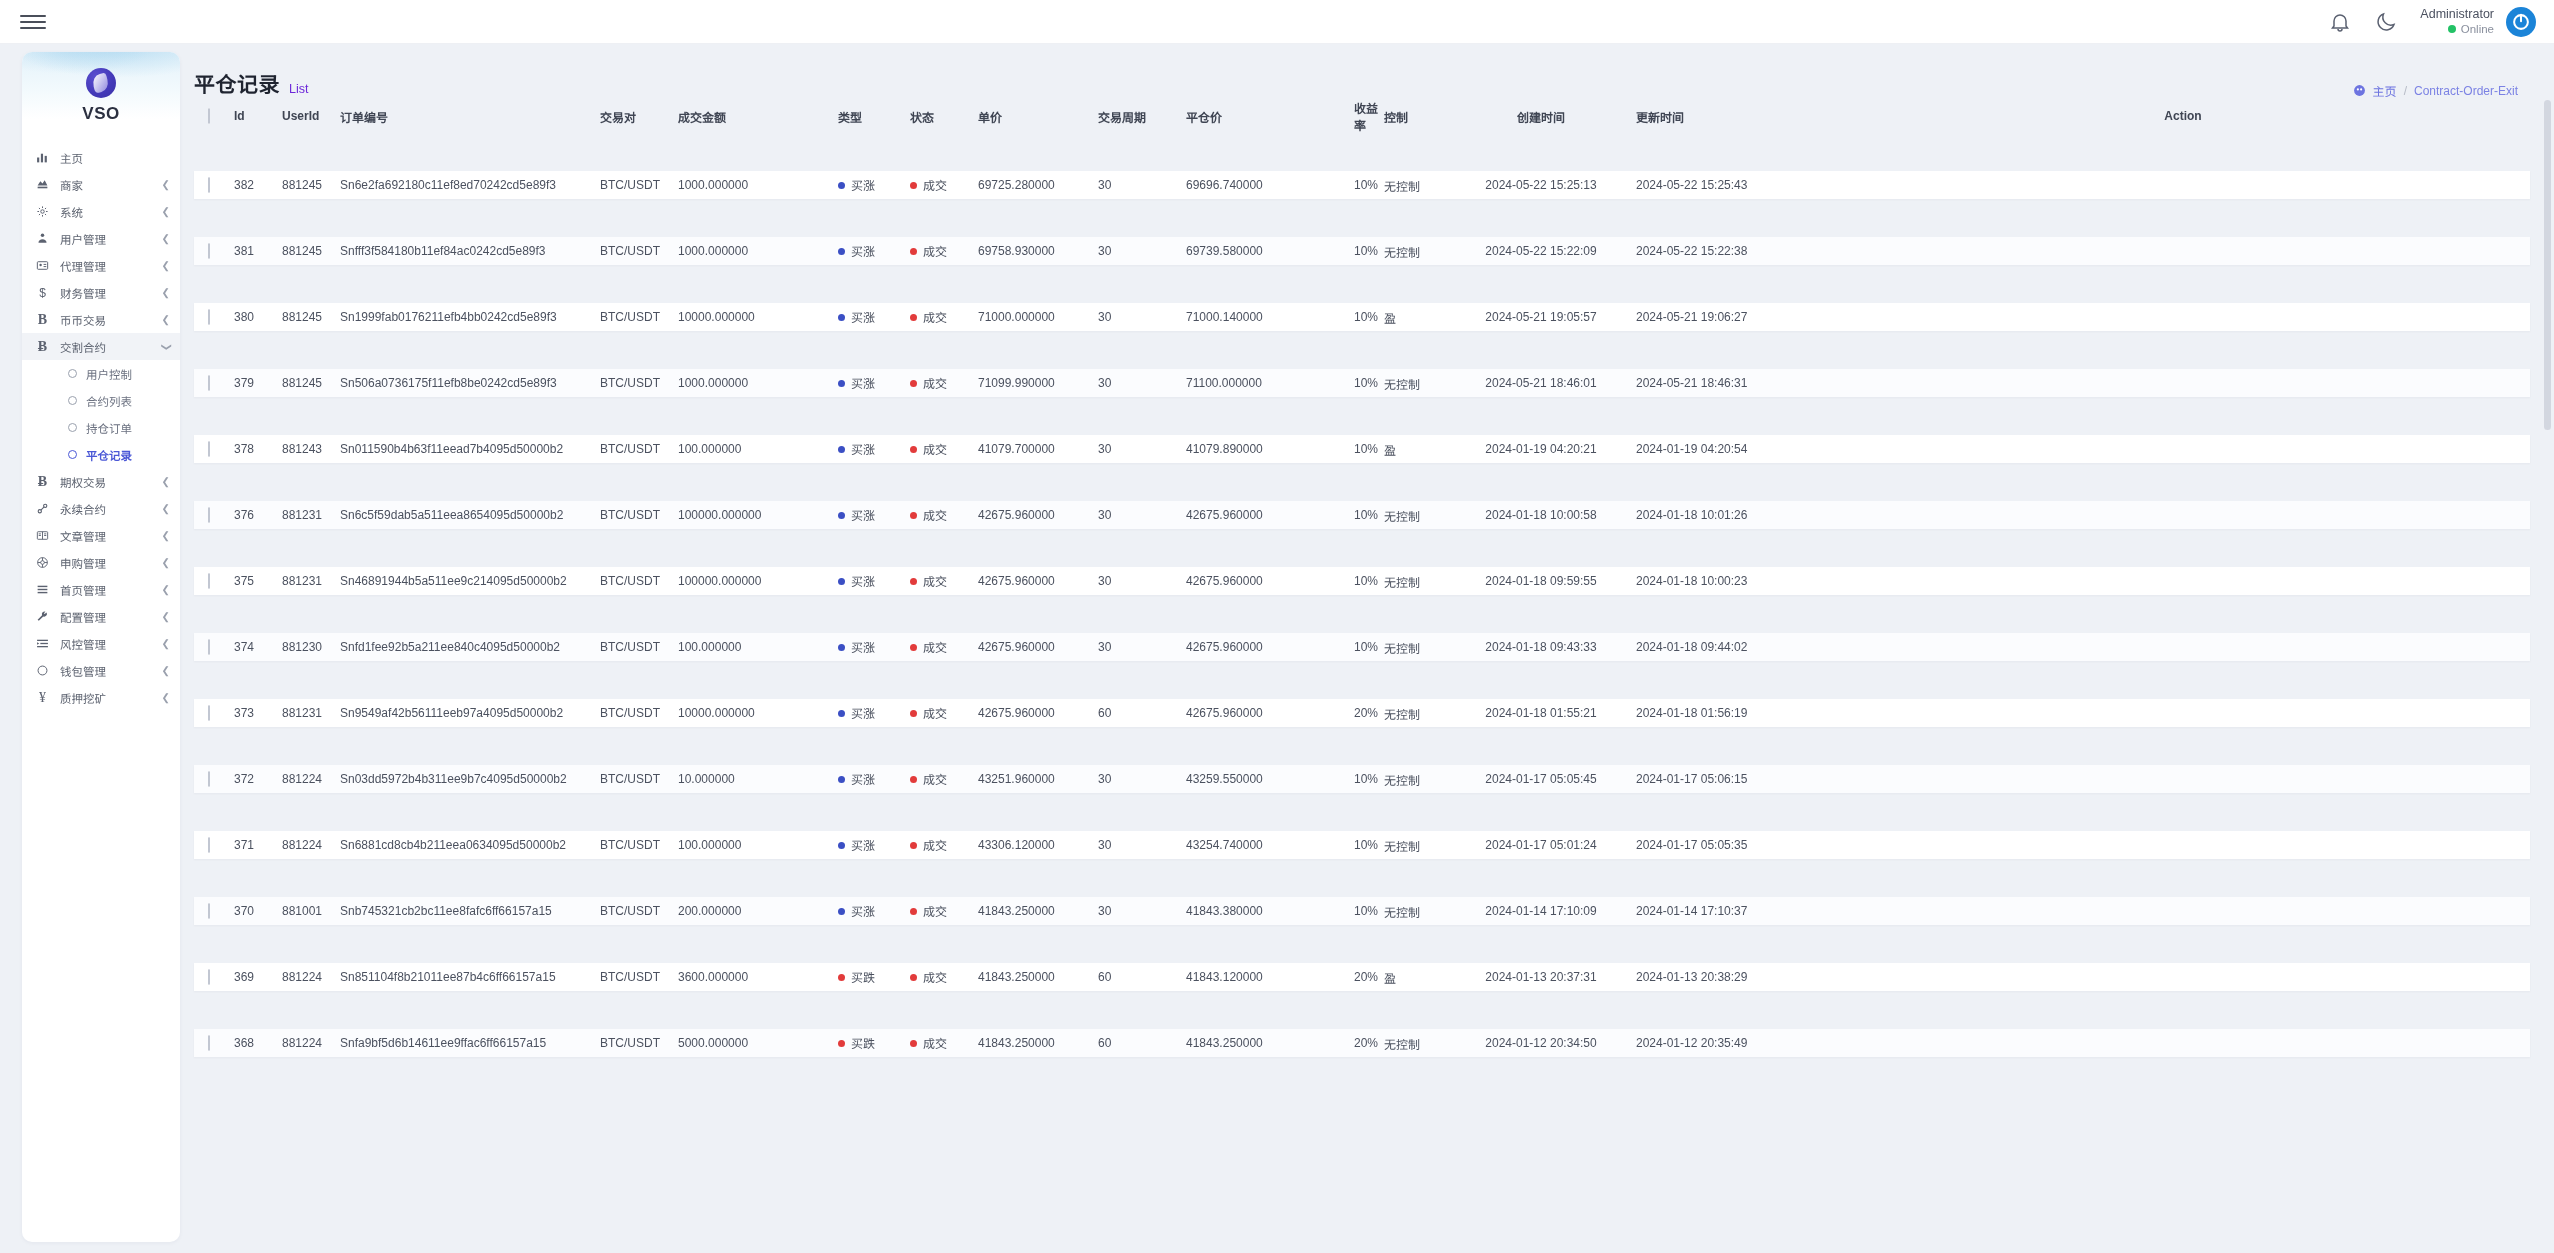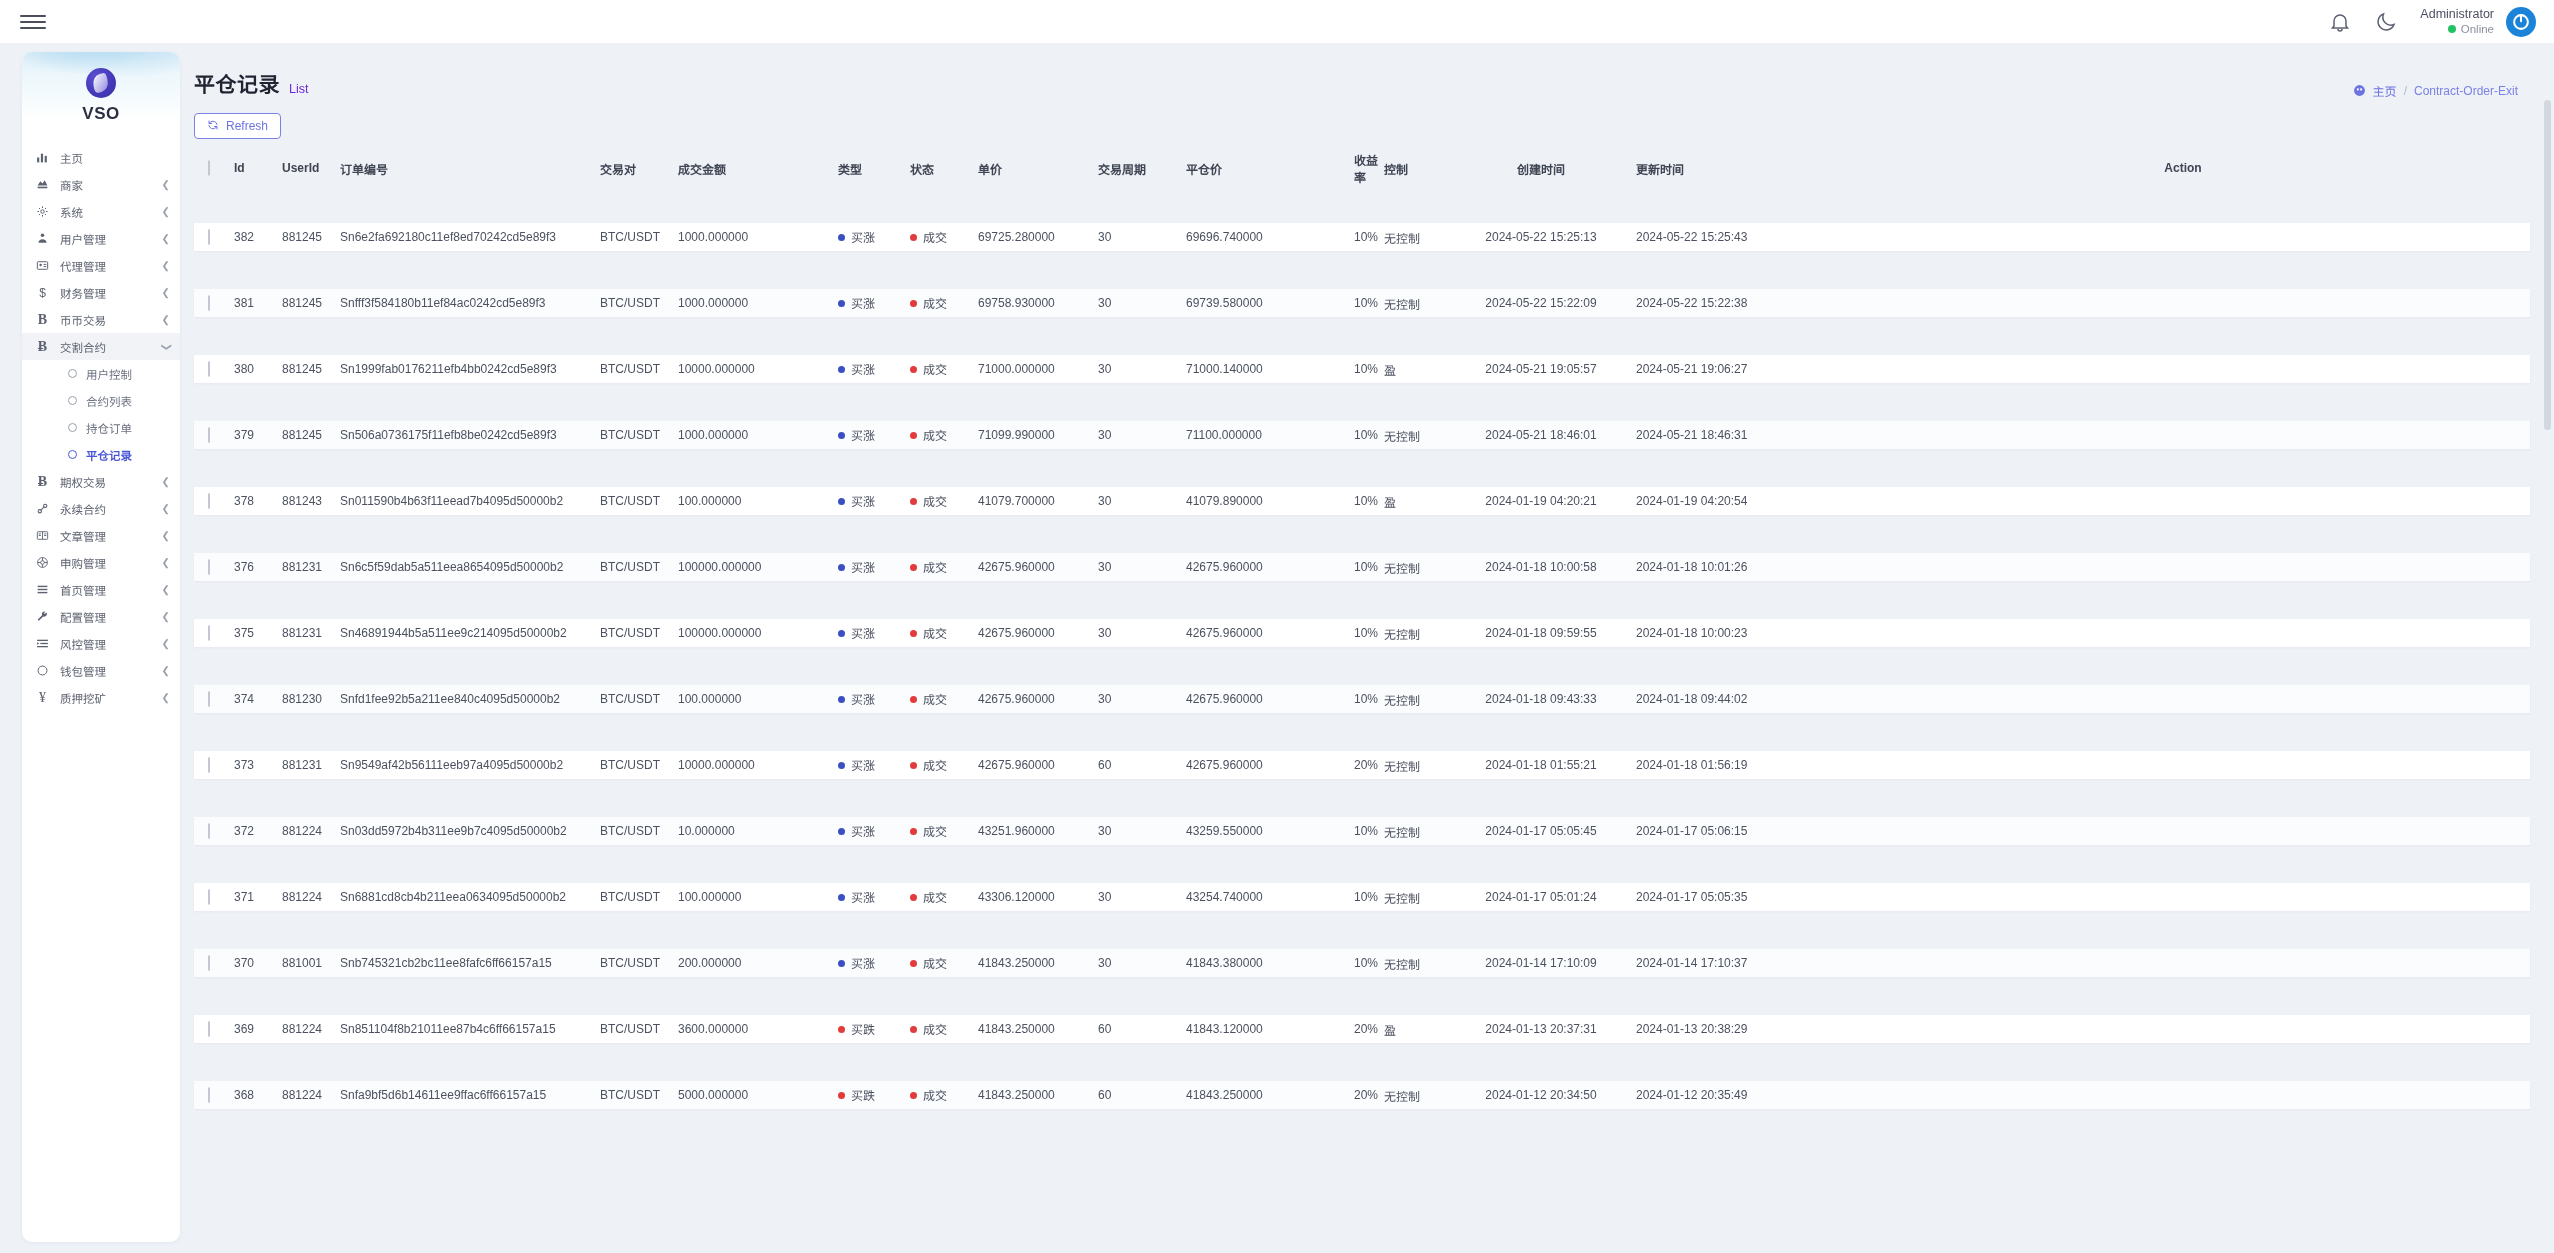--- a/index.html
+++ b/index.html
@@ -389,33 +389,20 @@
             <circle cx="9" cy="10" r="2" fill="#fff"></circle>
             <circle cx="15" cy="10" r="2" fill="#fff"></circle>
           </svg>
       </span>
       <span>主页</span>
       <span class="sep">/</span>
       <span class="cur">Contract-Order-Exit</span>
     </div>
   </div>
 
-  <div class="toolbar">
-    <div class="btn-refresh">
-      <span>
-        <svg viewBox="0 0 24 24" fill="none" stroke="#6d74e0" stroke-width="2" stroke-linecap="round">
-          <path d="M20 11a8 8 0 0 0-13.5-4.2L4 9"></path>
-            <path d="M4 4v5h5"></path>
-          <path d="M4 13a8 8 0 0 0 13.5 4.2L20 15"></path>
-            <path d="M20 20v-5h-5"></path>
-        </svg>
-      </span>
-      <span>Refresh</span>
-    </div>
-  </div>
 
   <div class="table-wrap">
     <div class="thead">
       <div class="c-check">
         <span class="cb"></span>
       </div>
       <div class="c-id">Id</div>
       <div class="c-uid">UserId</div>
       <div class="c-order">订单编号</div>
       <div class="c-pair">交易对</div>

